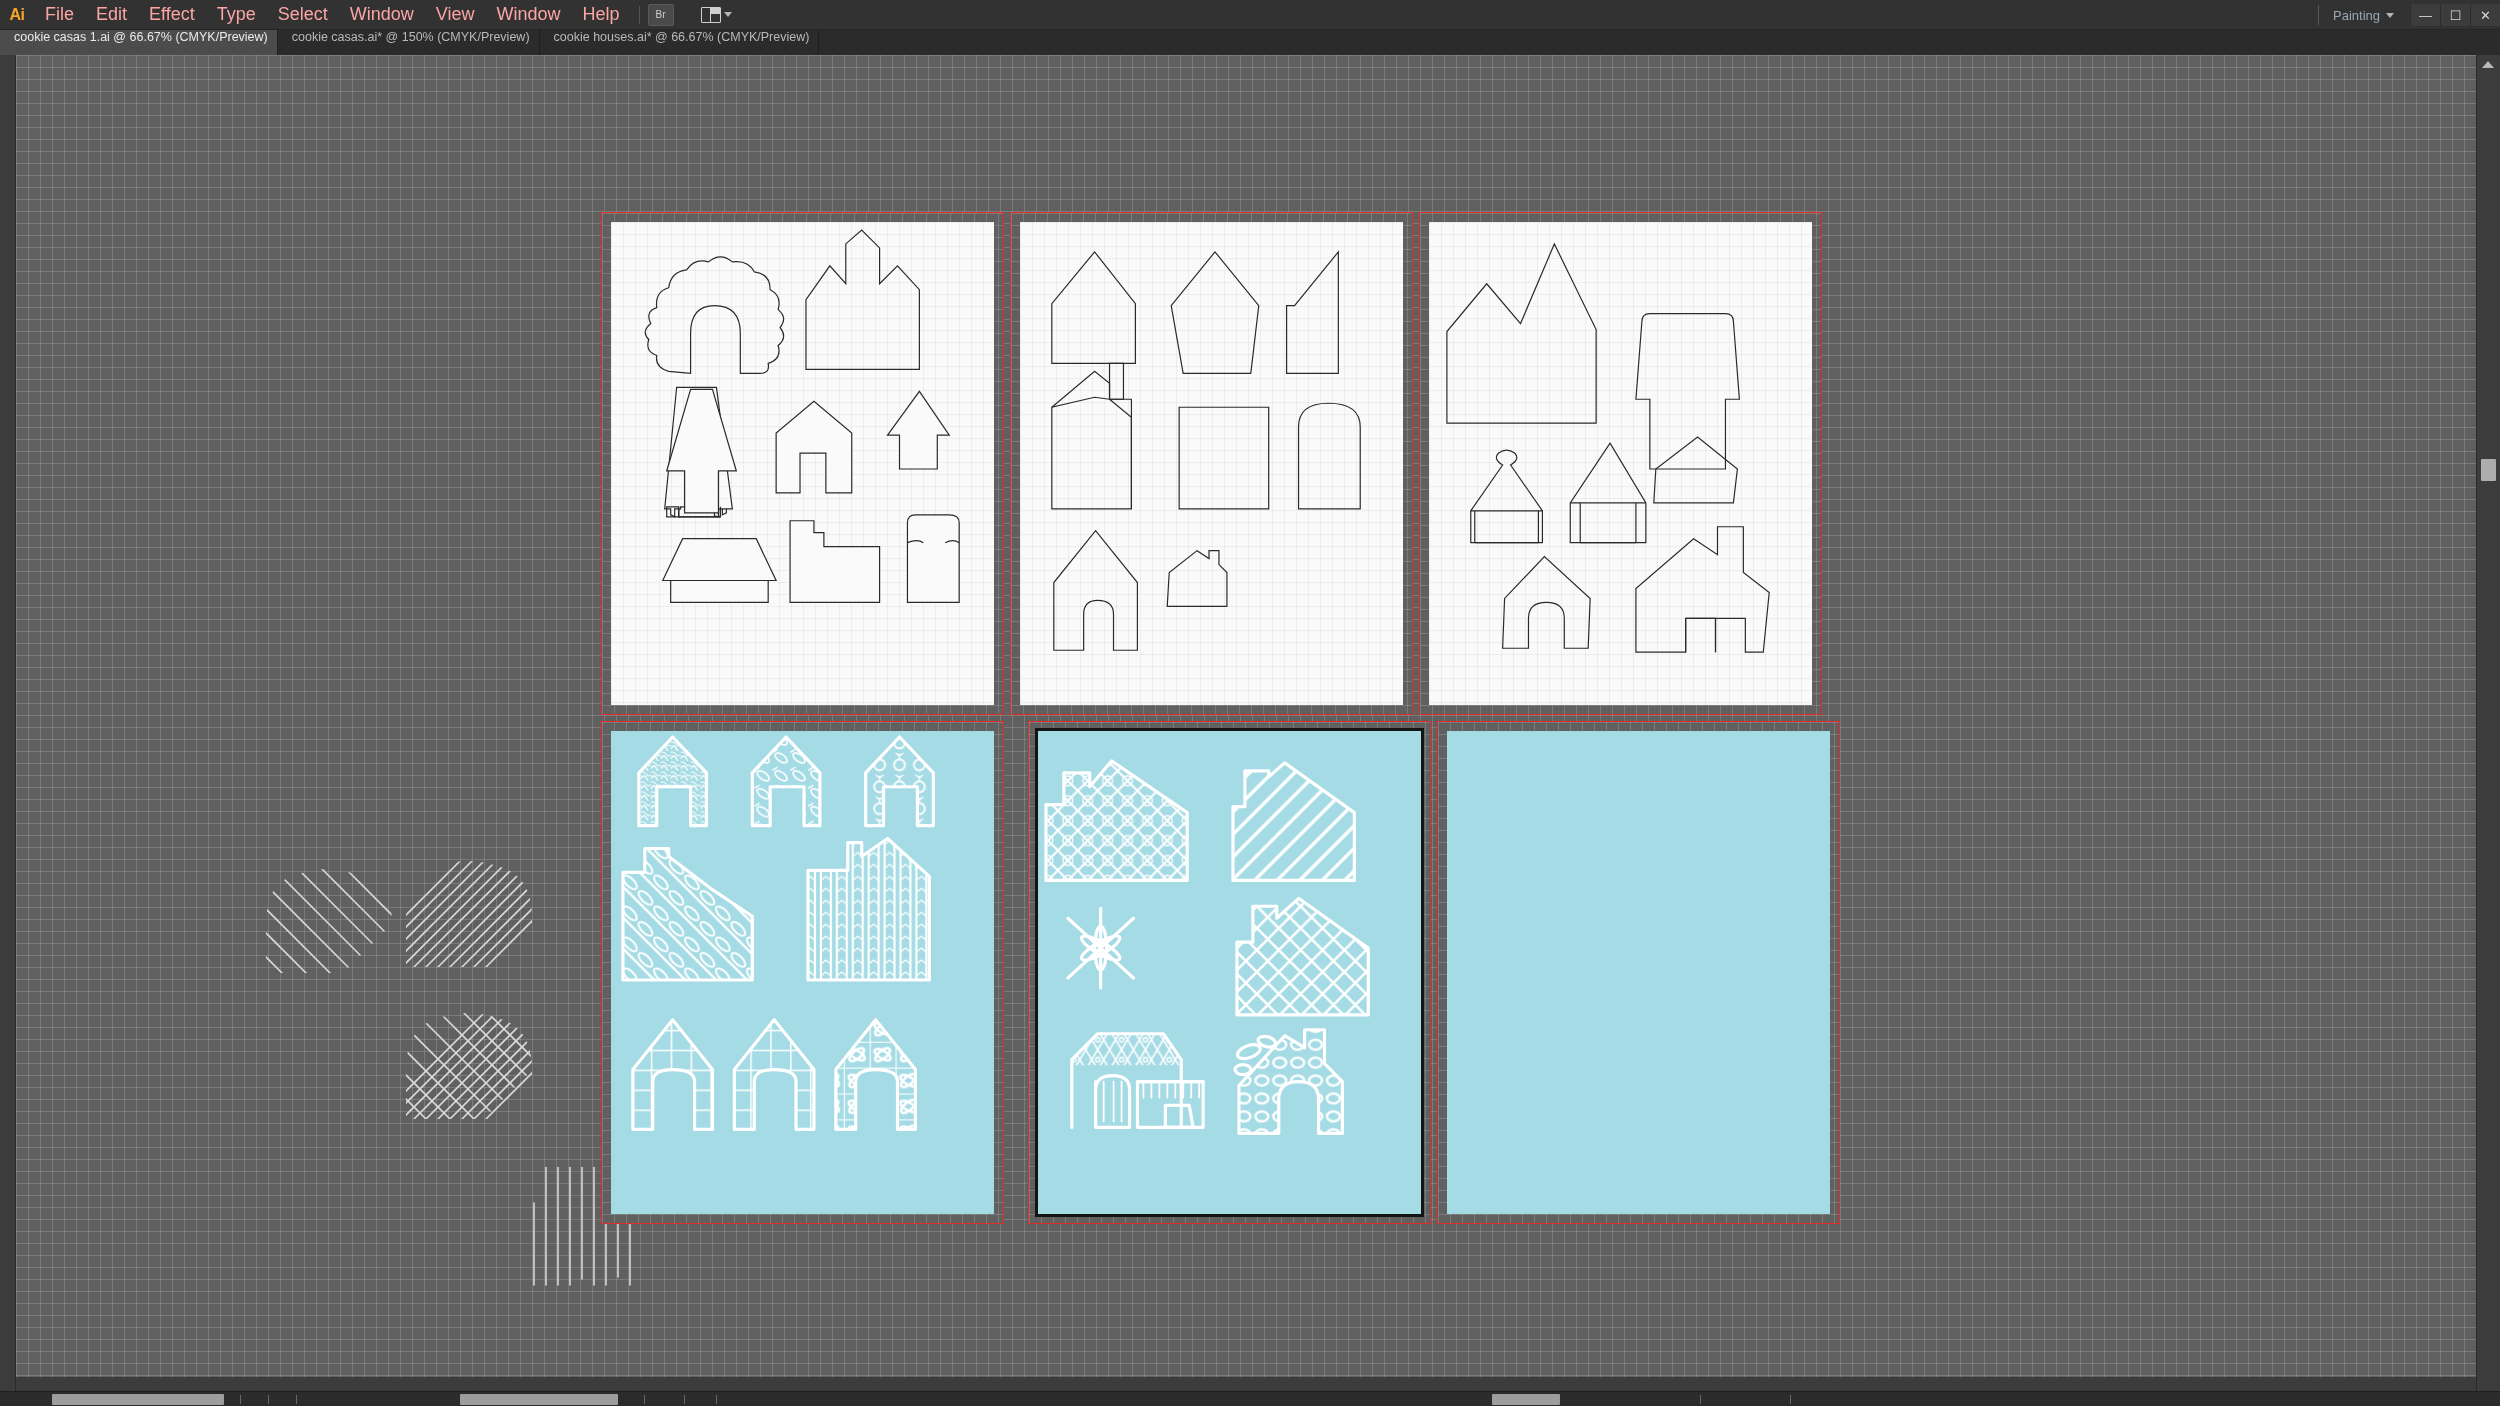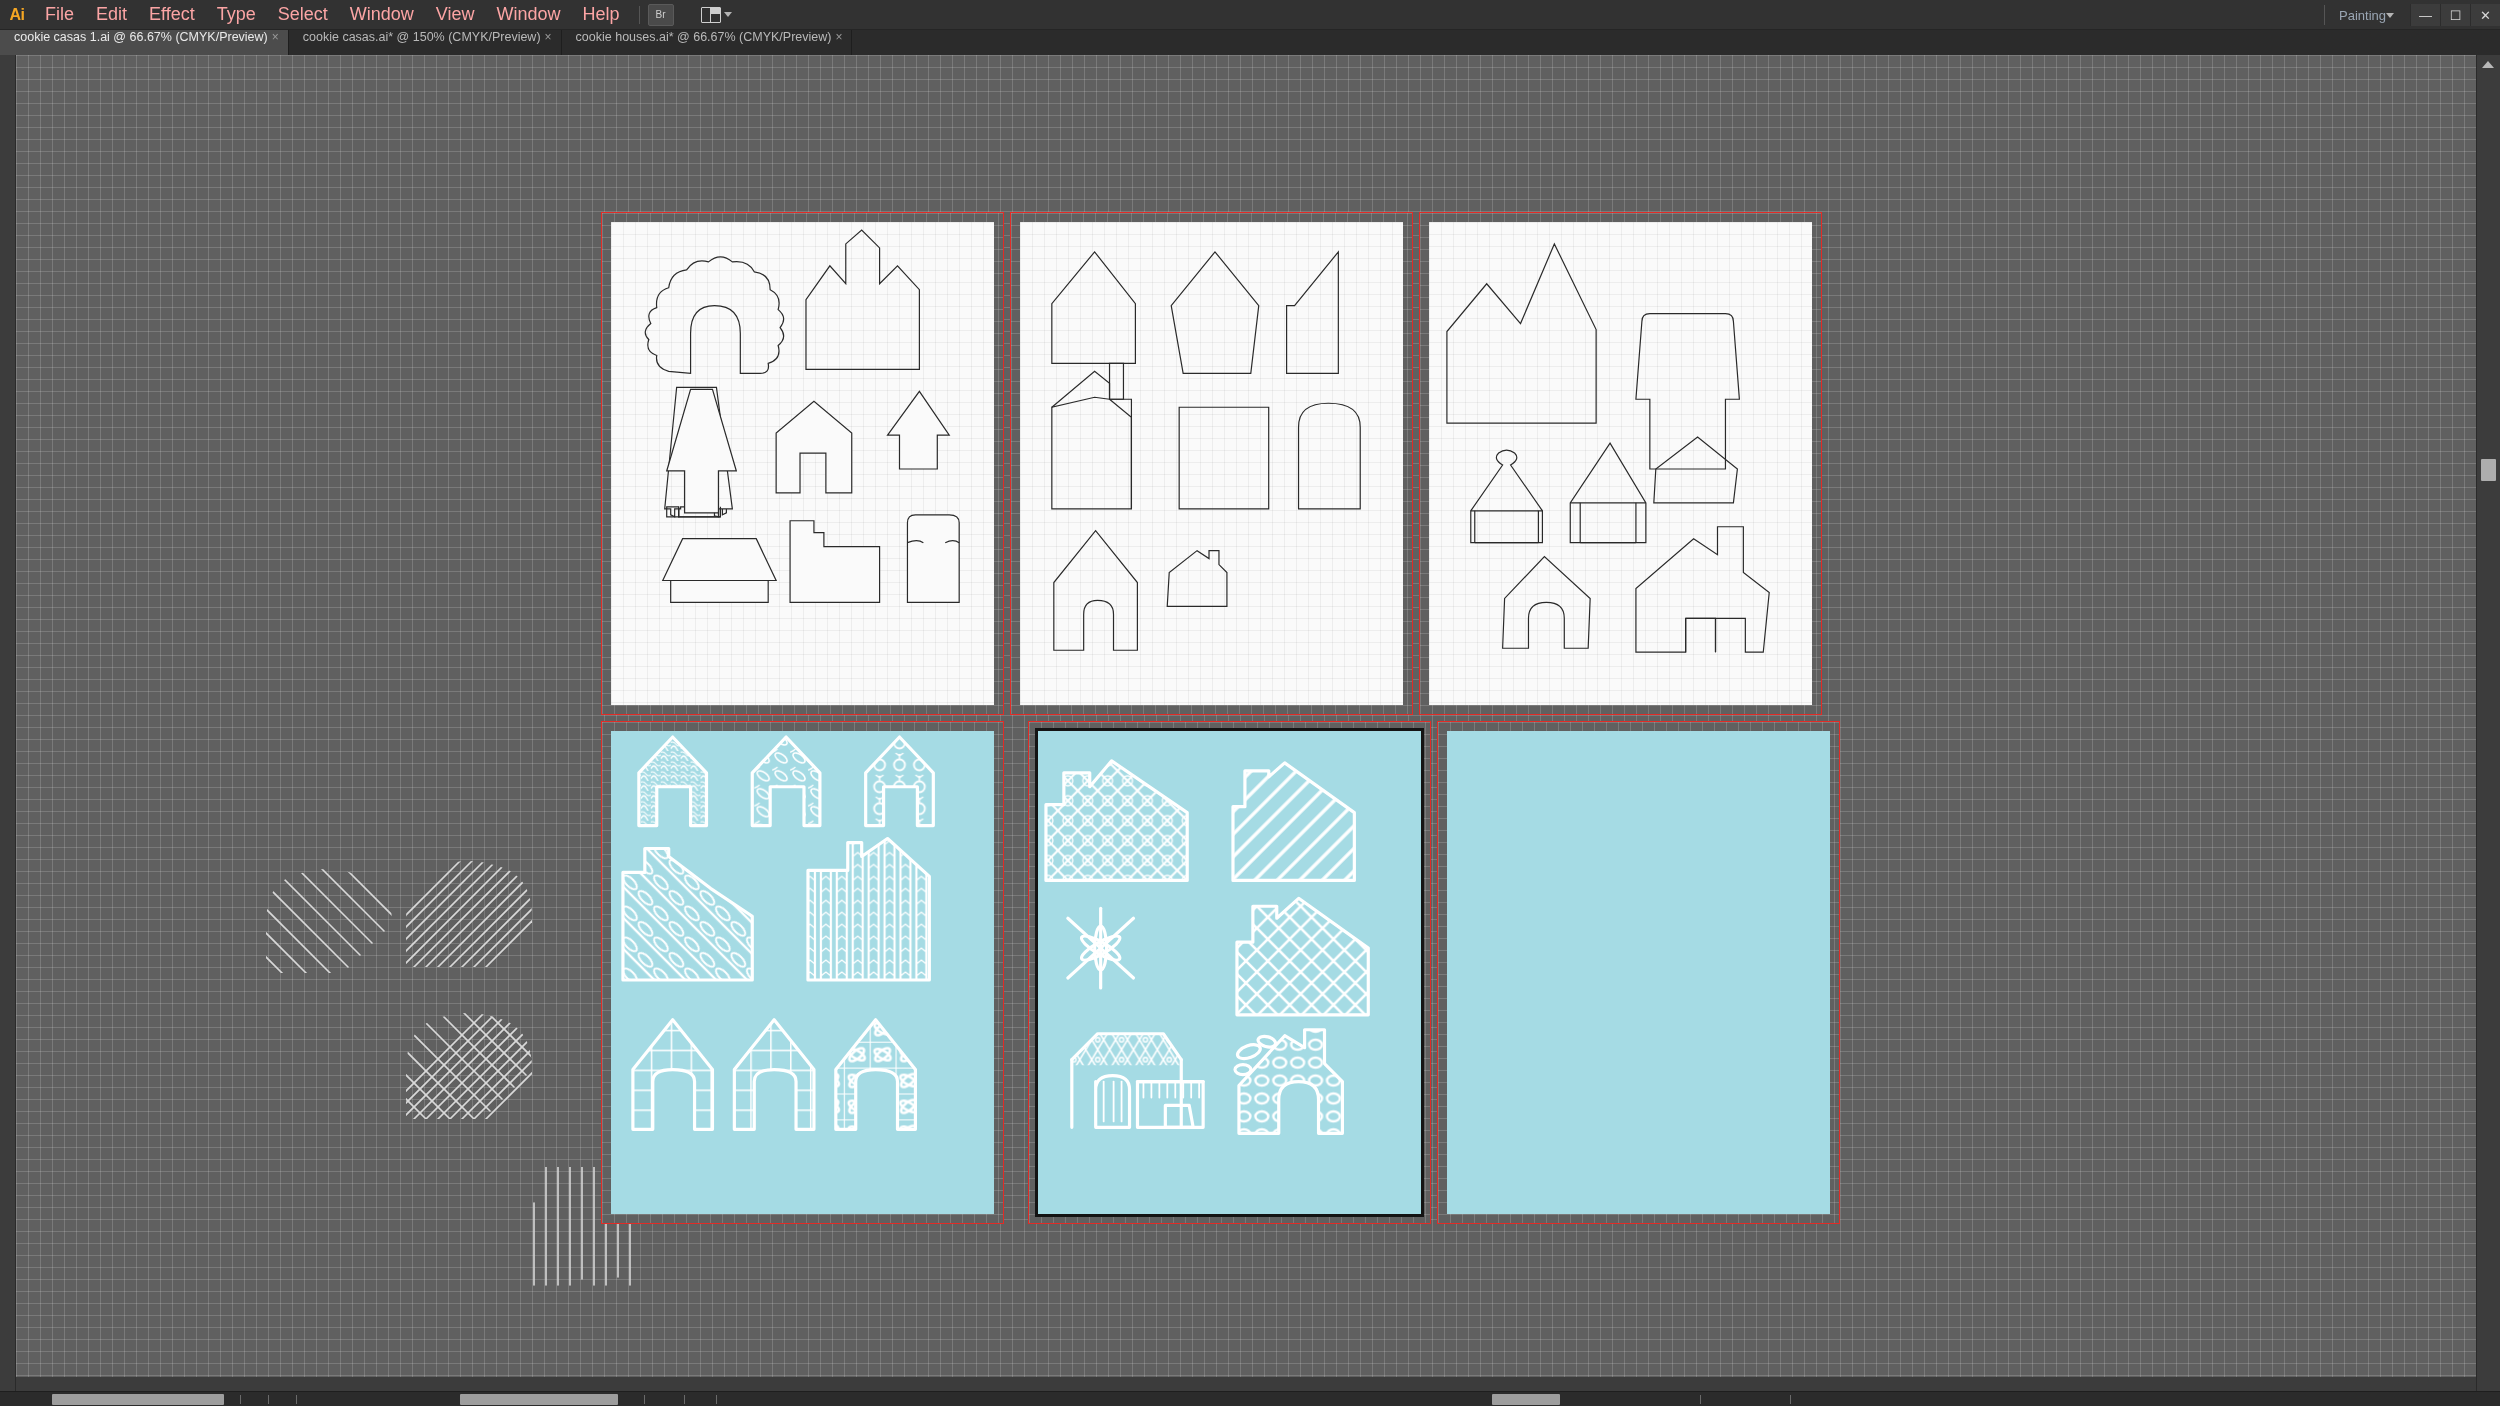--- a/index.html
+++ b/index.html
@@ -67,21 +67,21 @@
     border-top: 5px solid #b4b4b4;
   }
 
   
   #menubar-right {
     position: absolute; right: 0; top: 0; height: 30px;
     display: flex; align-items: center;
   }
   #ws-sep { width: 1px; height: 20px; background: #555; margin-right: 14px; }
   #workspace-label {
-    color: #9aa6b4; font-size: 13px; 
+    color: #9aa6b4; font-size: 13px; margin-right: 6px;
   }
   .win-btn {
     width: 30px; height: 22px;
     display: flex; align-items: center; justify-content: center;
     color: #d8d8d8; font-size: 13px;
     background: #3c3c3c;
     border-left: 1px solid #2c2c2c;
   }
 
   
@@ -92,21 +92,22 @@
     display: flex; align-items: stretch;
   }
   .doc-tab {
     display: flex; 
     padding: 0 9px 0 14px;
     font-size: 12.5px;
     color: #b9b9b9;
     background: #2b2b2b;
     border-right: 1px solid #1e1e1e;
     white-space: nowrap;
-    gap: 4px;
+    gap: 24px;
+    flex-direction: column;
   }
   .doc-tab.active { background: #4c4c4c; color: #eaeaea; }
   .tab-x { font-size: 12px; color: #9a9a9a; }
 
   
   #canvas-wrap {
     position: absolute; left: 0; top: 55px;
     width: 2500px; height: 1336px;
     background: #3c3c3c;
     overflow: hidden;

